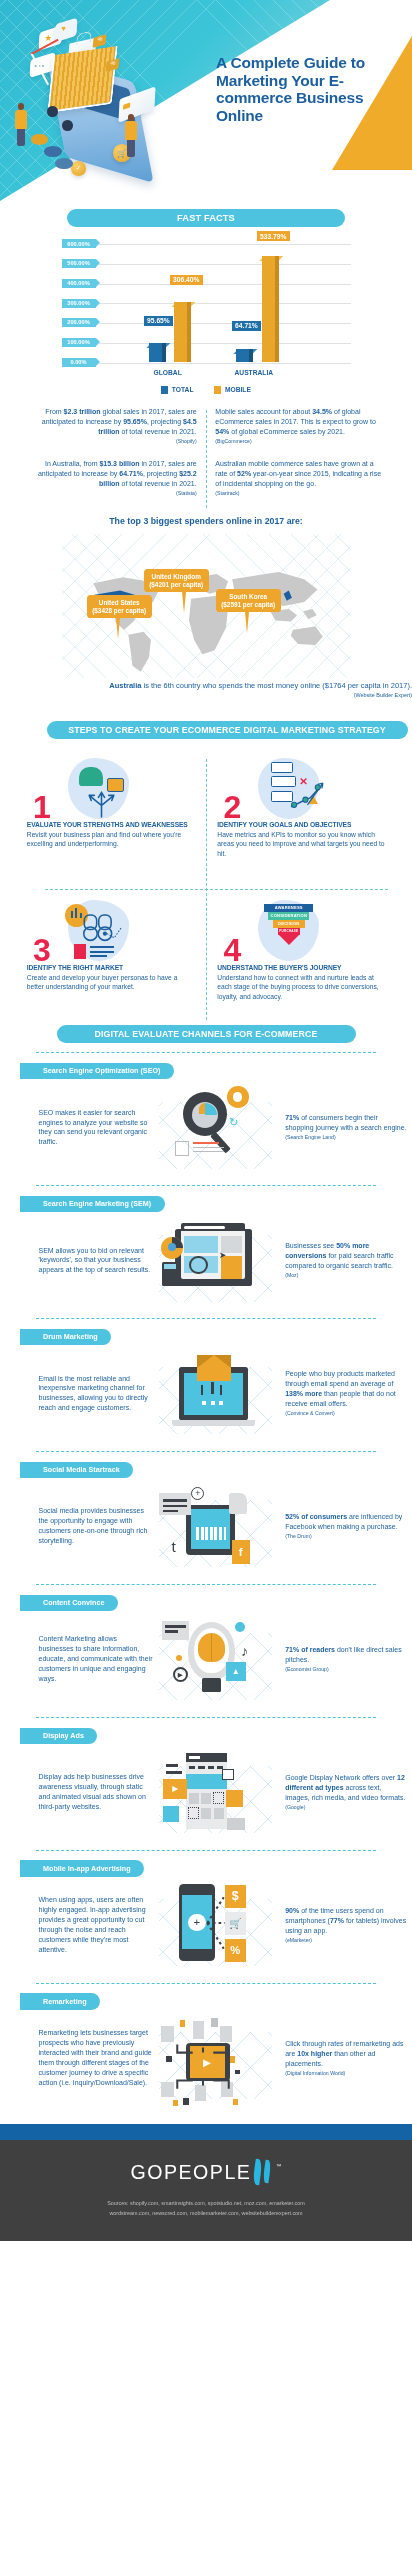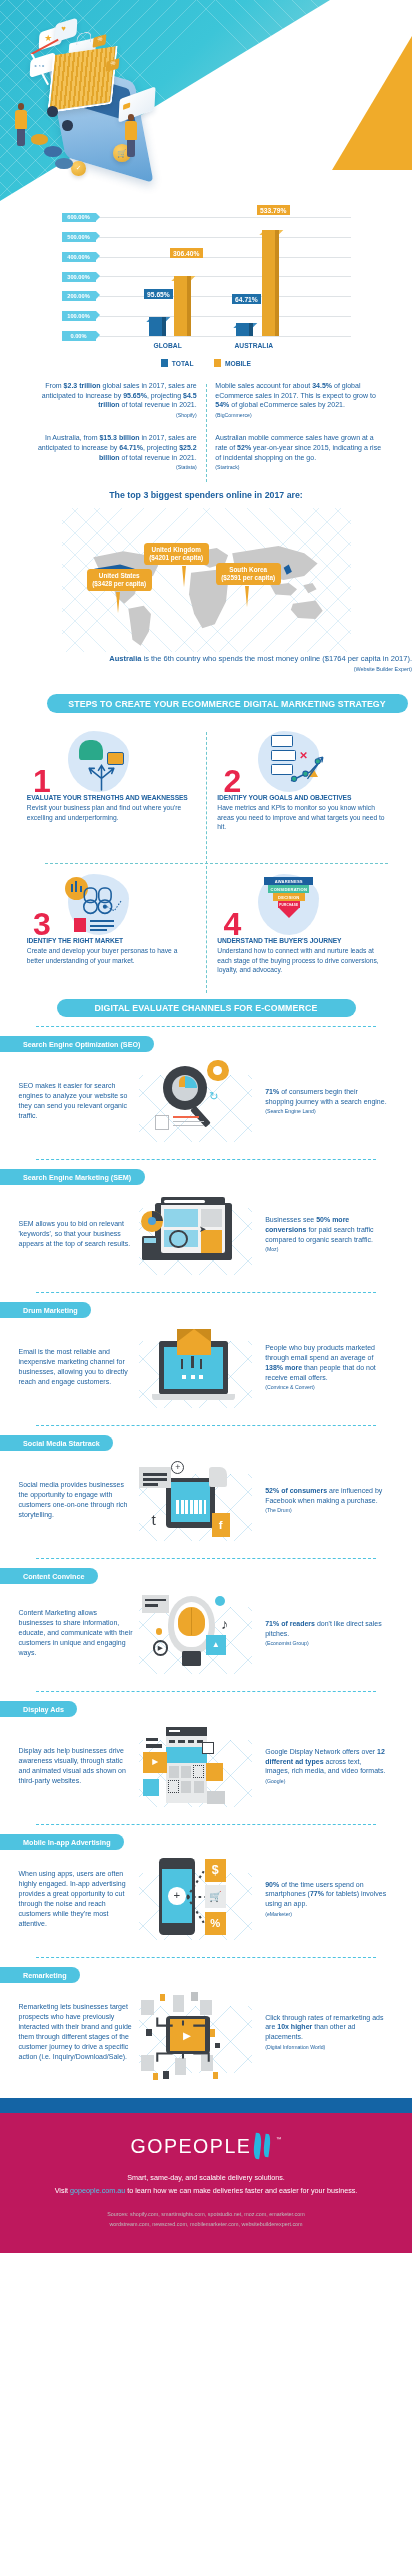--- a/index.html
+++ b/index.html
@@ -228,21 +228,21 @@
   .fseg.s1 { background:#1c5f9e; width:49px; }
   .fseg.s2 { background:#45bfa1; width:41px; margin:0 auto; }
   .fseg.s3 { background:#eda62b; width:32px; margin:0 auto; }
   .fseg.s4 { background:#e8264c; width:21.6px; margin:0 auto; font-size:3.1px; }
   .fseg.s5 { width:0; height:0; margin:0 auto;
              border-left:10.8px solid transparent; border-right:10.8px solid transparent;
              border-top:10.3px solid #e8264c; }
 
   
   .dash-sep { width:340px; margin:9.3px auto; border-top:1.5px dashed #4ec3e0; }
-  .chan { position:relative; width:376px; padding:0 0 2.1px 0; }
+  .chan { position:relative; width:376px; padding:0 0 2.1px 0;margin-left:20px; }
   .chan-tag {
     display:inline-block; background:#4ec3e0; color:#fff; font-weight:bold;
     border-radius:0 10.3px 10.3px 0; padding:3.6px 13.4px 3.6px 23px; font-size:7.2px; margin-left:0;
   }
   .chan-row { display:flex; align-items:center; width:392px; margin:2.1px auto 0; }
   .chan-left { width:134px; font-size:7px; line-height:1.42; color:#1c5f9e; padding-left:18.5px; }
   .chan-mid { width:124px; height:93px; position:relative; }
   .chan-right { width:129px; font-size:7px; line-height:1.42; color:#1c5f9e; padding-left:7.2px; }
   .chan-right b { font-weight:bold; }
   .art-grid {
@@ -251,21 +251,21 @@
       repeating-linear-gradient(45deg, rgba(110,185,225,.3) 0 0.5px, transparent 0.5px 12.4px),
       repeating-linear-gradient(-45deg, rgba(110,185,225,.3) 0 0.5px, transparent 0.5px 12.4px);
   }
 
   
   .sq { position:absolute; }
   .circ { position:absolute; border-radius:50%; }
 
   
   .foot-blue { width:412px; height:15.5px; background:#1464a5; }
-  .foot { width:412px; background:#be185d; padding:19.6px 0 23px; text-align:center; }
+  .foot { width:412px; background:#404040; padding:19.6px 0 23px; text-align:center; }
   .logo { display:flex; justify-content:center; align-items:center; gap:1px; }
   .logo-text { color:#fff; font-size:19.6px; letter-spacing:1.5px; font-weight:300; font-family:"Liberation Sans", sans-serif; }
   .logo-swoosh { position:relative; width:23px; height:26px; }
   .logo-swoosh i {
     position:absolute; display:block; background:#29b6e0;
     border-radius:0 60% 0 60%;
   }
   .logo-swoosh i.a { left:2.1px;  top:0; width:7.2px; height:26px; transform:rotate(8deg); }
   .logo-swoosh i.b { left:11.3px; top:1px; width:5.7px; height:23px; transform:rotate(8deg); }
   .tm { color:#fff; font-size:5.2px; align-self:flex-start; margin-top:3.1px; }
@@ -309,22 +309,26 @@
           <div class="body"></div>
           <div class="legs"></div>
       </div>
       <div class="person p2">
         <div class="head"></div>
           <div class="body"></div>
           <div class="legs"></div>
       </div>
     </div>
 
-  </div>
-
+    <div class="hero-title">A Complete Guide to Marketing Your E-commerce Business Online</div>
+  </div>
+
+  <div class="bar-wrap" style="margin-top:8.2px;">
+    <div class="section-bar wide">FAST FACTS</div>
+  </div>
 
 
   <div class="chart">
 
     <div class="grid-line" style="top:124px;"></div>
     <div class="grid-line" style="top:104px;"></div>
     <div class="grid-line" style="top:84px;"></div>
     <div class="grid-line" style="top:64px;"></div>
     <div class="grid-line" style="top:45px;"></div>
     <div class="grid-line" style="top:25px;"></div>
@@ -769,24 +773,20 @@
   <div class="foot-blue"></div>
   <div class="foot">
     <div class="logo">
       <span class="logo-text">GOPEOPLE</span>
       <span class="logo-swoosh">
           <i class="a"></i>
           <i class="b"></i>
         </span>
       <span class="tm">™</span>
     </div>
-    <div class="foot-line">
-      <span>Smart, same-day, and scalable delivery solutions.</span><br>
-      <span>Visit </span><span class="foot-link">gopeople.com.au</span><span> to learn how we can make deliveries faster and easier for your business.</span>
-    </div>
     <div class="foot-src">
       <span>Sources: shopify.com, smartinsights.com, spotstudio.net, moz.com, emarketer.com</span><br>
       <span>wordstream.com, newscred.com, mobilemarketer.com, websitebuilderexpert.com</span>
     </div>
   </div>
 
 </div>
 
 
 </body></html>

